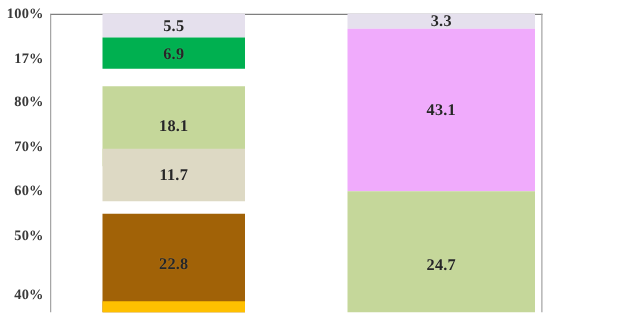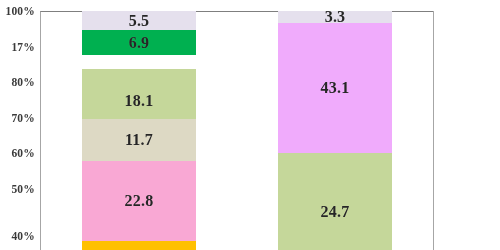--- a/index.html
+++ b/index.html
@@ -69,21 +69,21 @@
     position: absolute;
     left: 0;
     width: 100%;
     box-sizing: border-box;
     display: flex;
     align-items: center;
     justify-content: center;
     overflow: hidden;
   }
   .segment-label {
-    font-size: 16px;
+    font-size: 13px;
     font-weight: 700;
     color: #262626;
     letter-spacing: 0.2px;
     text-shadow: 0 0 1px rgba(255,255,255,0.25);
     font-family: "Liberation Serif", "DejaVu Serif", serif;
     white-space: nowrap;
   }
 </style>
 </head>
 <body>
@@ -110,26 +110,26 @@
         </div>
         <div class="segment" style="top: 30px; height: 25px; background: rgb(0, 176, 80);">
           <span class="segment-label">6.9</span>
         </div>
         <div class="segment" style="top: 69px; height: 64px; background: rgb(197, 215, 154);">
           <span class="segment-label">18.1</span>
         </div>
         <div class="segment" style="top: 119px; height: 42px; background: rgb(221, 217, 196);">
           <span class="segment-label">11.7</span>
         </div>
-        <div class="segment" style="top: 161px; height: 80px; background: #f9a8d4; text-align: center;">
+        <div class="segment" style="top: 171px; height: 80px; background: #a16207; text-align: center;">
           <span class="segment-label">22.8</span>
         </div>
         <div class="segment" style="top: 241px; height: 30px; background: rgb(255, 192, 0);"></div>
       </div>
-      <div class="bar" style="left: 278px; top: 0px; width: 114px; height: 250px;">
+      <div class="bar" style="left: 278px; top: 0px; width: 114px; height: 250px; padding-left: 36px;">
         <div class="segment" style="top: 11px; height: 12px; background: rgb(229, 224, 237);">
           <span class="segment-label">3.3</span>
         </div>
         <div class="segment" style="top: 23px; height: 130px; background: #f0abfc;">
           <span class="segment-label">43.1</span>
         </div>
         <div class="segment" style="top: 153px; height: 118px; background: rgb(197, 215, 154);">
           <span class="segment-label">24.7</span>
         </div>
       </div>

